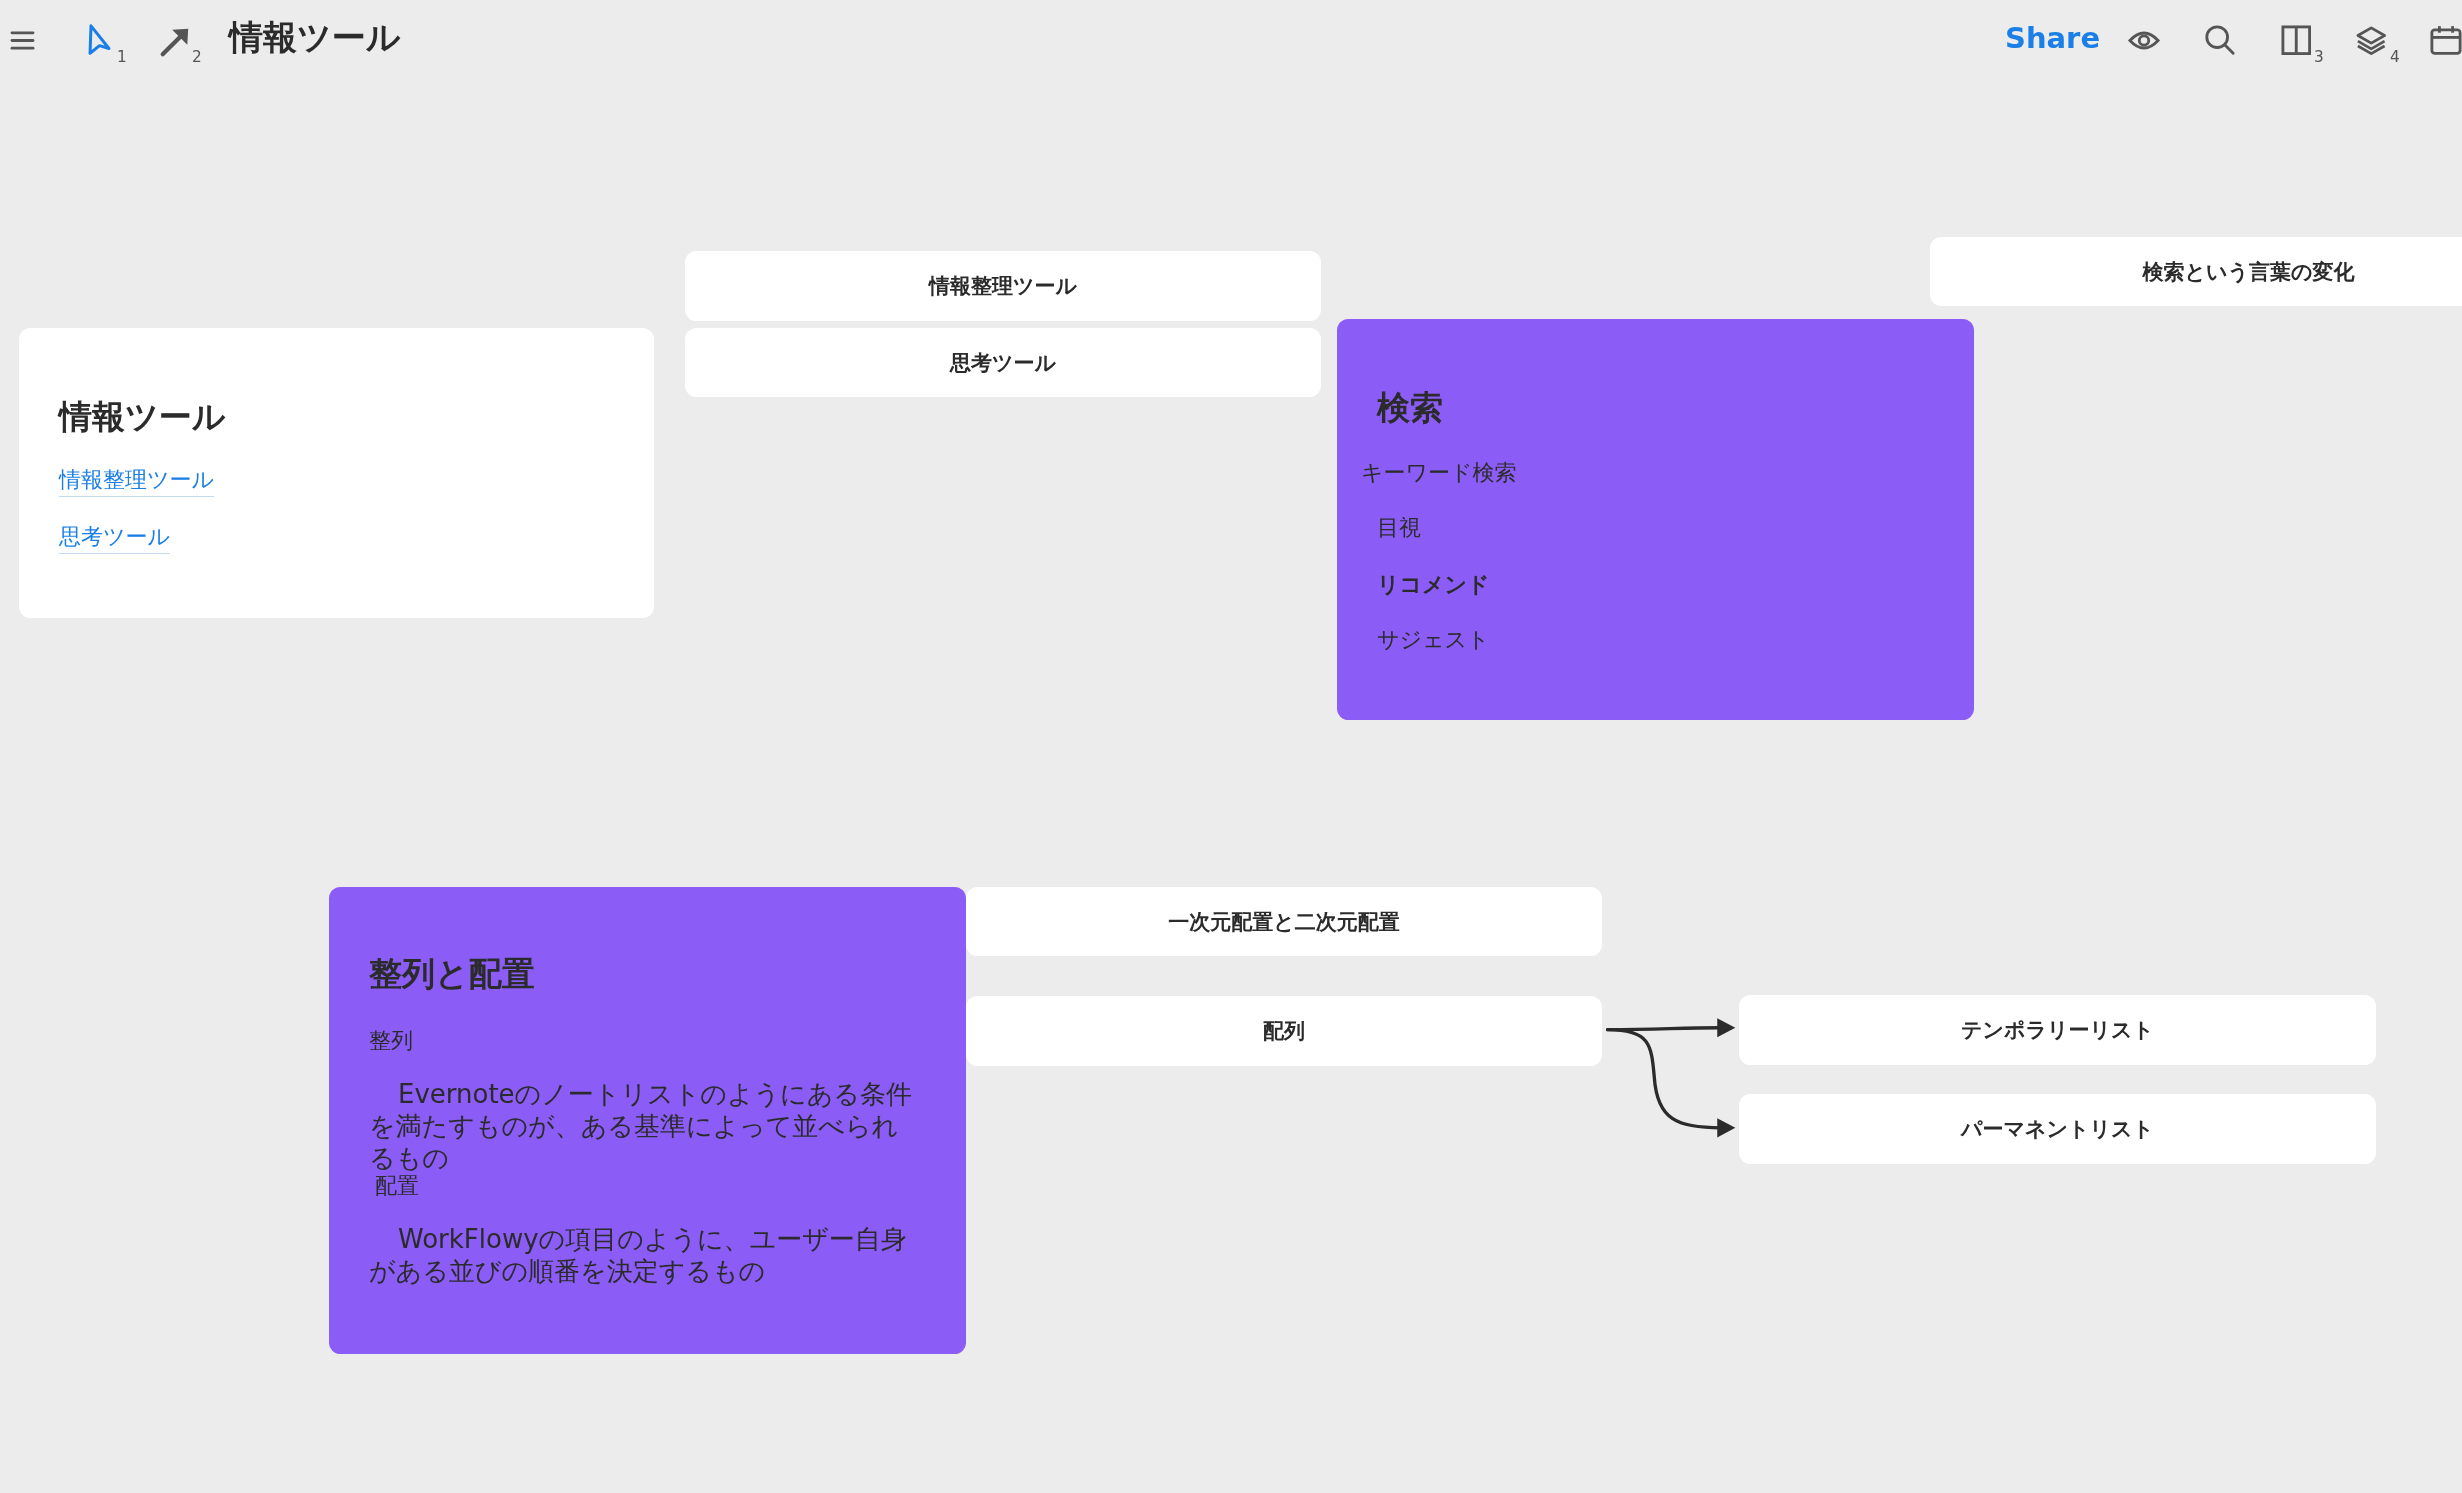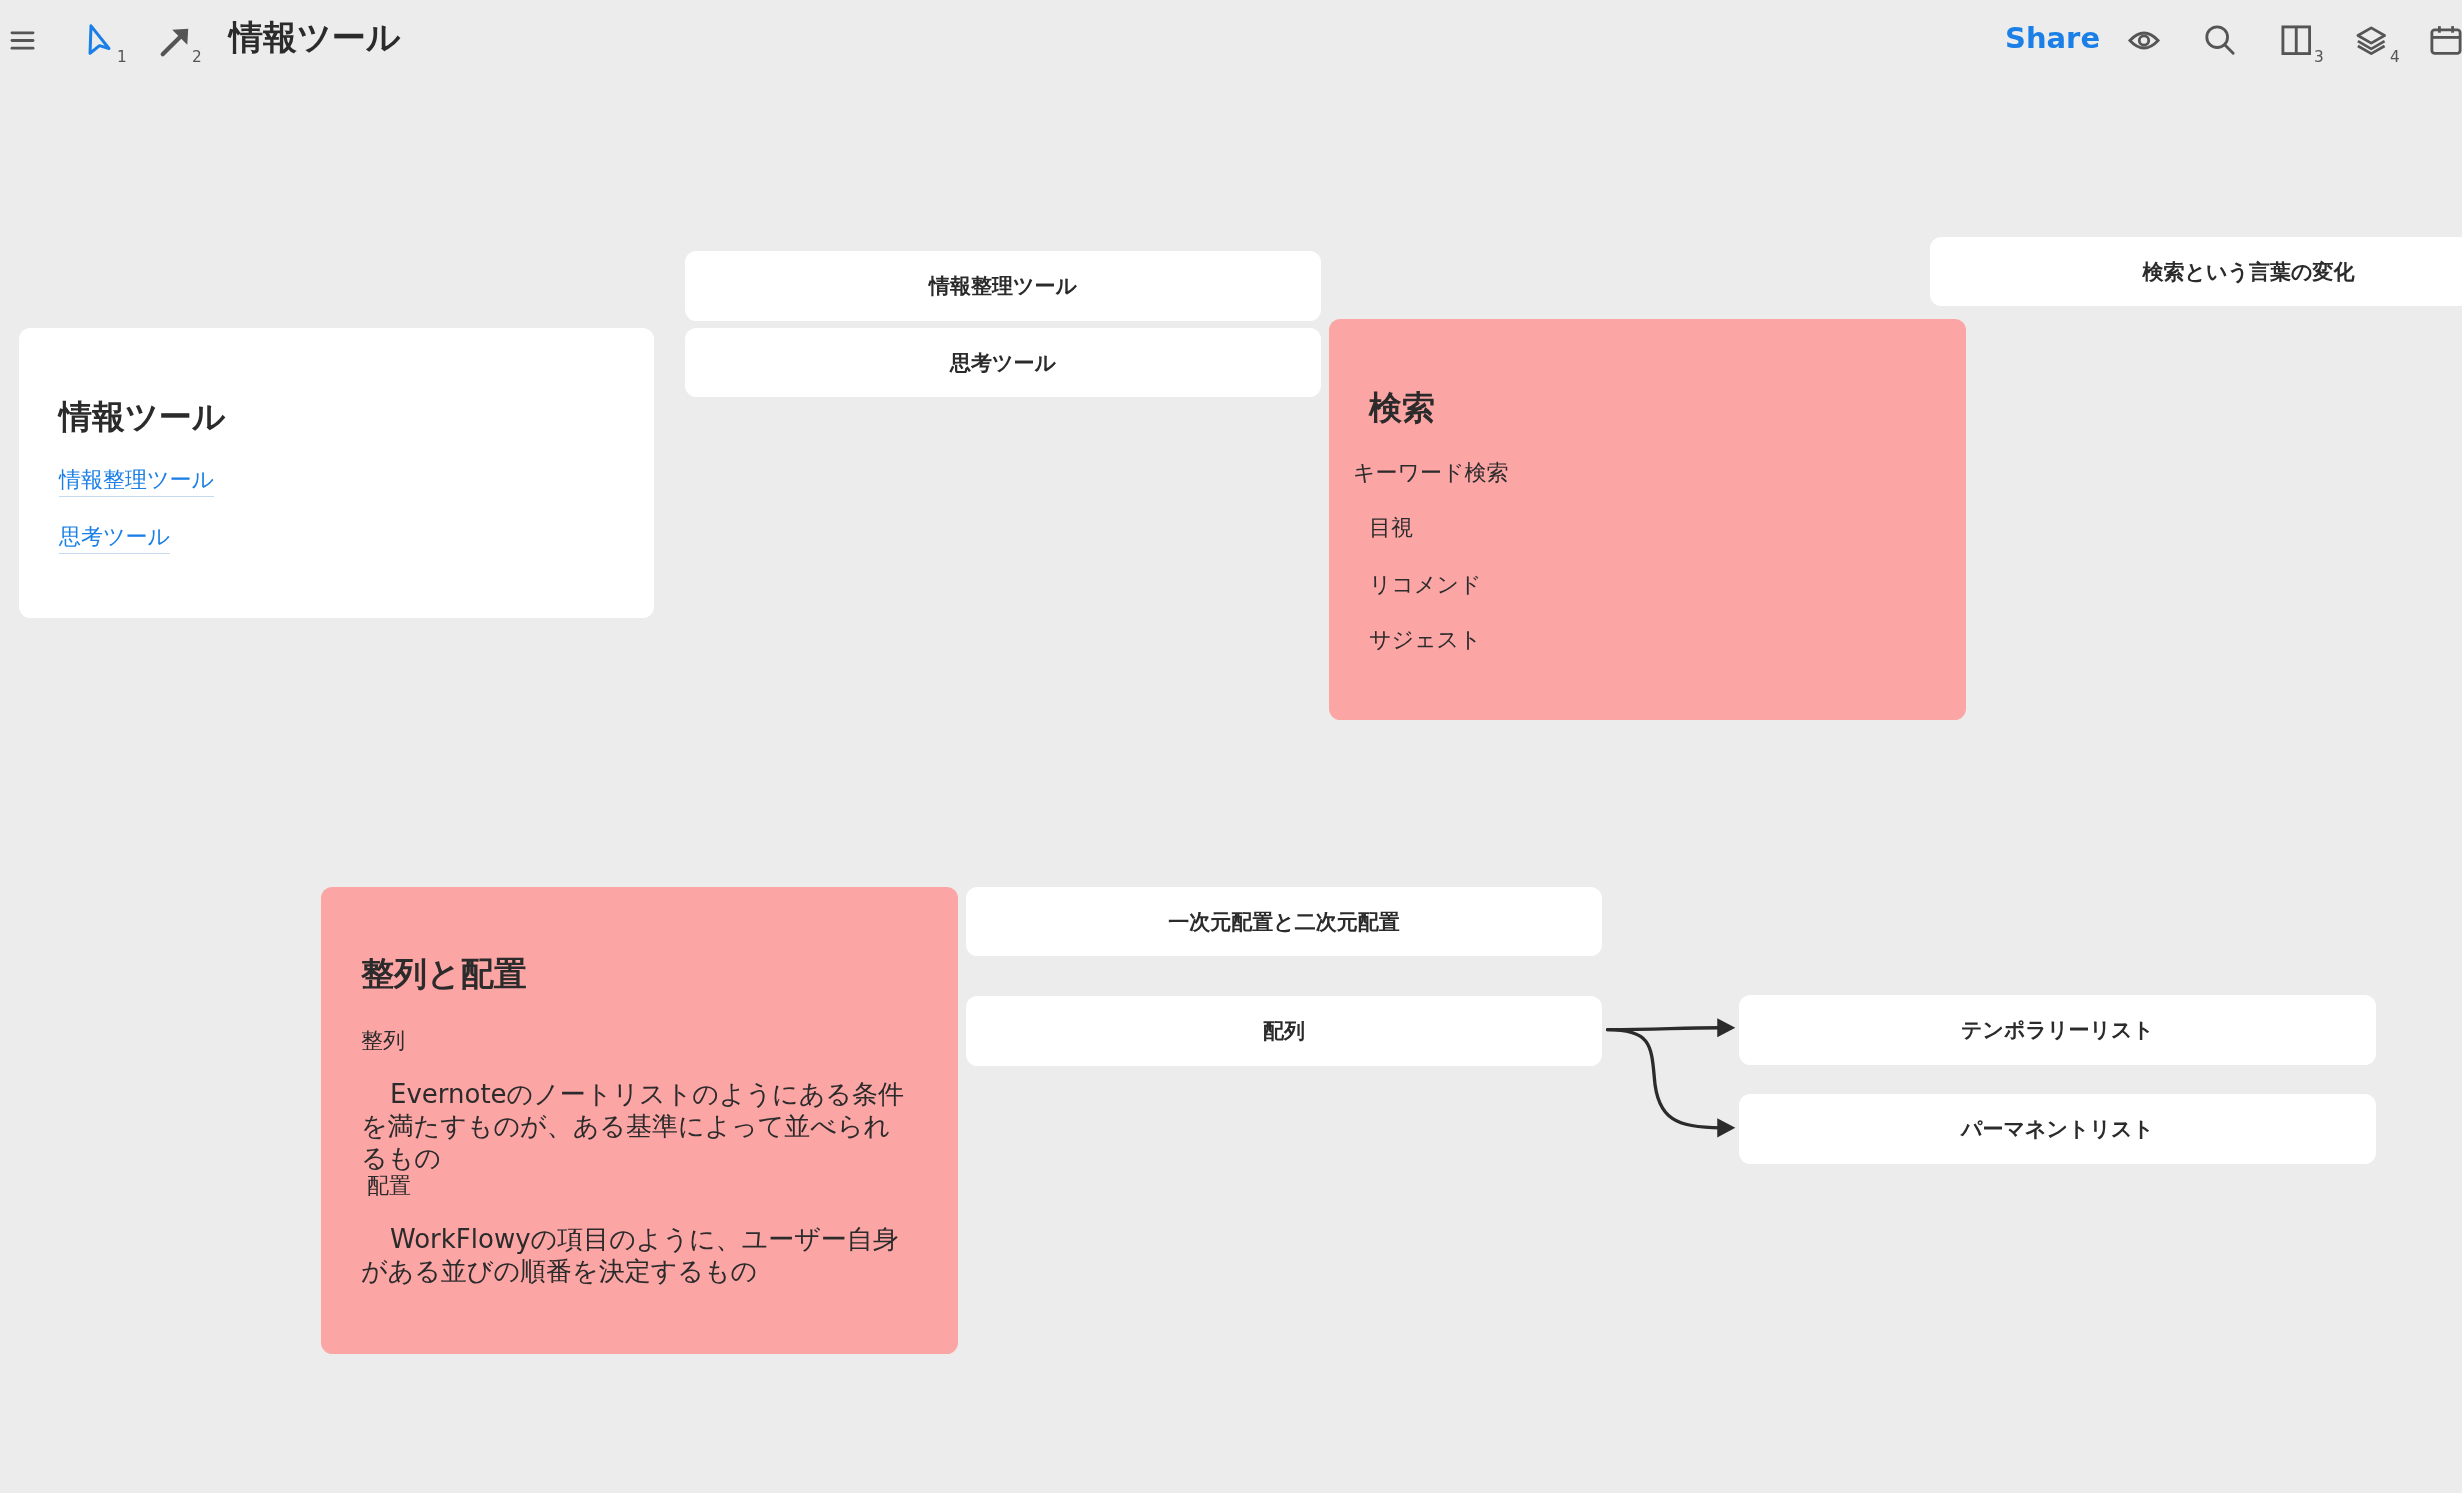--- a/index.html
+++ b/index.html
@@ -12,21 +12,21 @@
   .topbar { position:absolute; left:0; top:0; width:2462px; height:80px; }
   .icon-btn { position:absolute; display:flex; align-items:center; justify-content:center; cursor:pointer; }
   .icon-btn svg { display:block; }
   .sub { position:absolute; font-size:15.3px; color:#555; }
   .doc-title { position:absolute; left:229px; top:15.3px; font-size:34px; font-weight:bold; color:#2b2b2b; white-space:nowrap; }
   .share { position:absolute; left:2005px; top:21px; font-size:29px; font-weight:bold; color:#1a7fe6; cursor:pointer; }
 
   .card {
     position:absolute; background:#ffffff; border-radius:11.4px; box-sizing:border-box;
   }
-  .card.yellow { background:#fca5a5; }
+  .card.yellow { background:#8b5cf6;margin-left:8px; }
   .label-card {
     display:flex; align-items:center; justify-content:center;
     font-size:21px; font-weight:bold; color:#2b2b2b; white-space:nowrap;
   }
   .card-title { position:absolute; font-size:33px; font-weight:bold; color:#2b2b2b; white-space:nowrap; }
   .card-line { position:absolute; font-size:22px; color:#2b2b2b; white-space:nowrap; }
   .card-para { position:absolute; font-size:26px; color:#2b2b2b; line-height:32px; }
   .link {
     position:absolute; font-size:22px; color:#1a7fe6; white-space:nowrap;
     border-bottom:1.9px solid #c5daef; padding-bottom:1px; cursor:pointer;
@@ -112,21 +112,21 @@
   </div>
 
   <div class="card label-card" style="left:685px;top:251px;width:636px;height:70px;">情報整理ツール</div>
   <div class="card label-card" style="left:685px;top:328px;width:636px;height:69px;">思考ツール</div>
   <div class="card label-card" style="left:1930px;top:237px;width:637px;height:69px;">検索という言葉の変化</div>
 
   <div class="card yellow" style="left:1329px;top:319px;width:637px;height:401px;">
     <div class="card-title" style="left:40px;top:67px;">検索</div>
     <div class="card-line" style="left:24px;top:139px;">キーワード検索</div>
     <div class="card-line" style="left:40px;top:194px;">目視</div>
-    <div class="card-line" style="left:40px;top:251px;">リコメンド</div>
+    <div class="card-line" style="left:40px;top:251px;font-weight:bold;">リコメンド</div>
     <div class="card-line" style="left:40px;top:306px;">サジェスト</div>
   </div>
 
   <div class="card yellow" style="left:321px;top:887px;width:637px;height:467px;">
     <div class="card-title" style="left:40px;top:65px;">整列と配置</div>
     <div class="card-line" style="left:40px;top:139px;">整列</div>
     <div class="card-para" style="left:40px;top:191px;width:553px;text-indent:29px;">Evernoteのノートリストのようにある条件を満たすものが、ある基準によって並べられるもの</div>
     <div class="card-line" style="left:46px;top:284px;">配置</div>
     <div class="card-para" style="left:40px;top:336px;width:553px;text-indent:29px;">WorkFlowyの項目のように、ユーザー自身がある並びの順番を決定するもの</div>
   </div>

